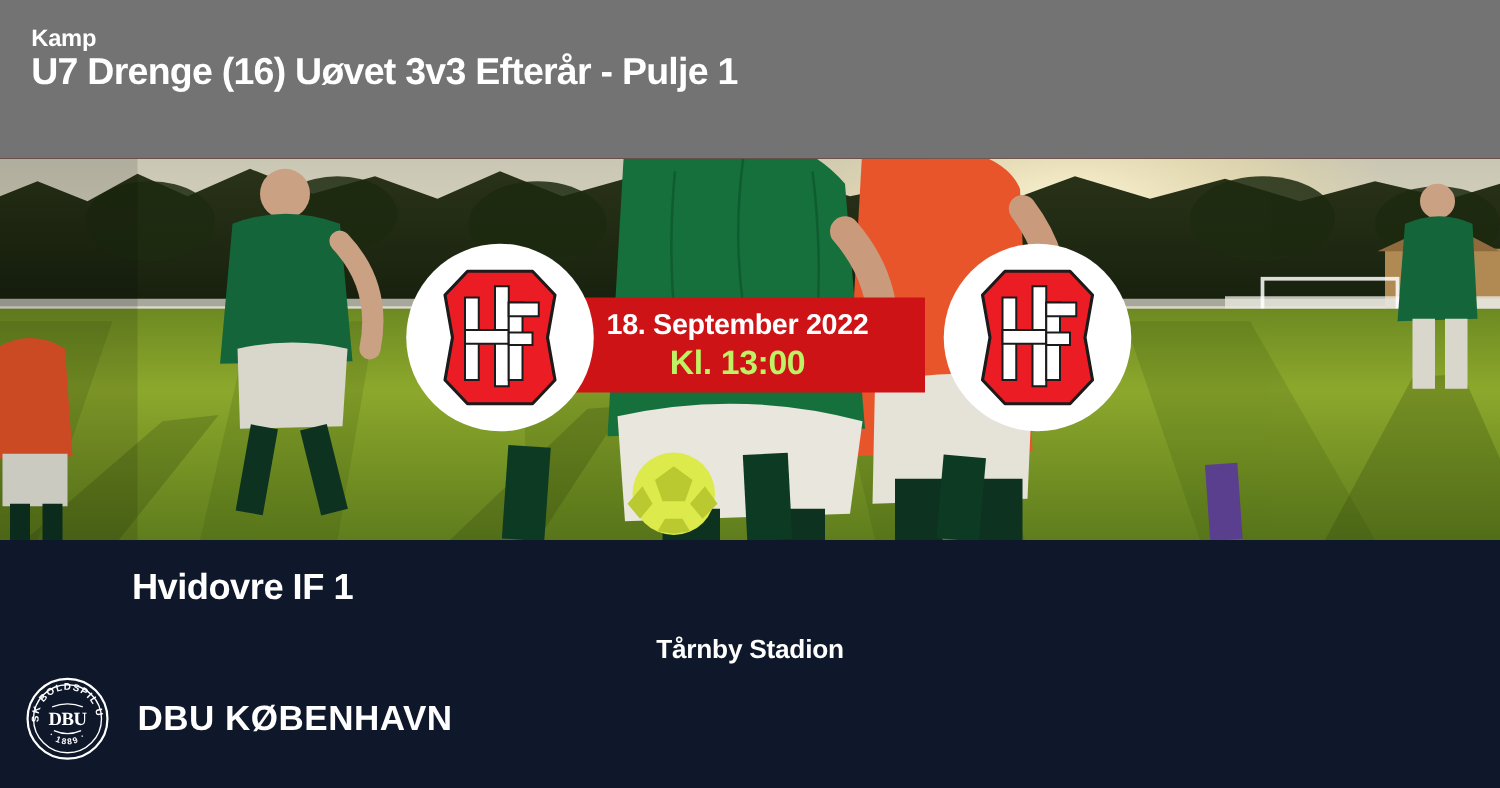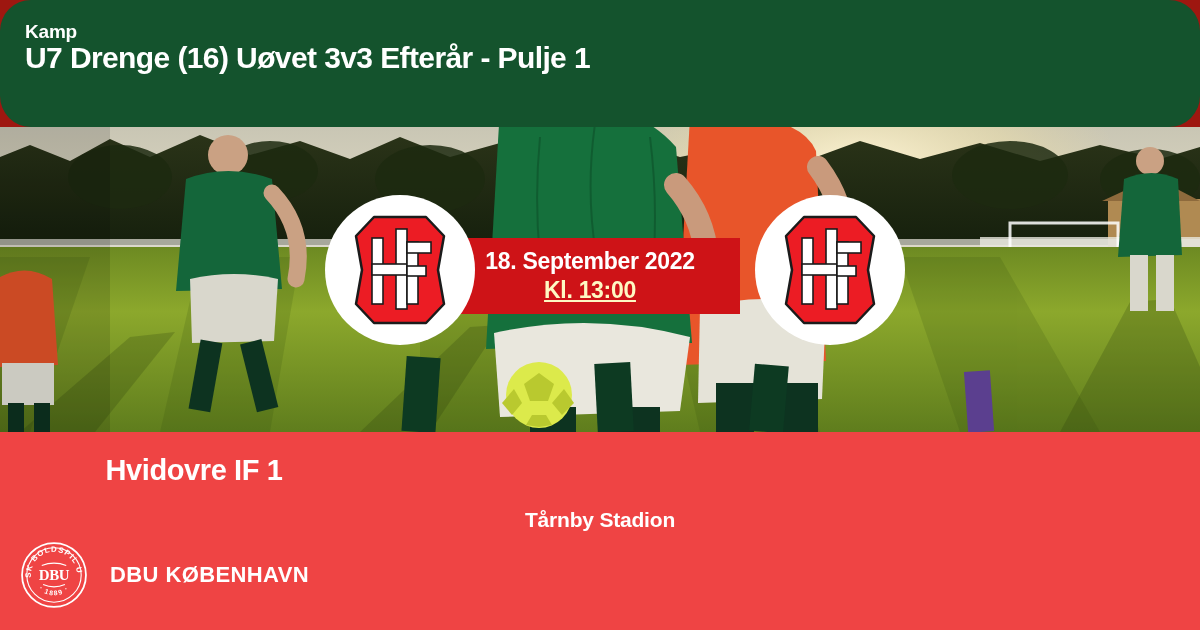--- a/index.html
+++ b/index.html
@@ -12,23 +12,22 @@
   .poster {
     position:relative;
     width:1200px; height:630px;
     background:#9e1710;
   }
 
   
   .header {
     position:absolute; left:0; top:0;
     width:1200px; height:127px;
-    background:#14532d;
+    background:#737373;
     padding:22px 0 0 25px;
-    border-radius:31px;
   }
   .kamp-label {
     font-size:19px; font-weight:bold; color:#ffffff;
     letter-spacing:-0.2px; line-height:1;
   }
   .match-title {
     font-size:30px; font-weight:bold; color:#ffffff;
     letter-spacing:-0.6px; line-height:1.1;
     white-space:nowrap;
   }
@@ -64,31 +63,30 @@
     z-index:4;
     display:flex; flex-direction:column;
     align-items:center; justify-content:center;
   }
   .date-line {
     font-size:23px; font-weight:bold; color:#ffffff;
     letter-spacing:-0.3px; line-height:1.25;
     white-space:nowrap;
   }
   .time-line {
-    font-size:23px; font-weight:bold; color:#fef9c3;
+    font-size:27px; font-weight:bold; color:#bef264;
     letter-spacing:-0.3px; line-height:1.25;
     white-space:nowrap;
-    text-decoration:underline;
   }
 
   
   .teams {
     position:absolute; left:0; top:432px;
     width:1200px; height:198px;
-    background:#ef4444;
+    background:#0f172a;
   }
   .team-row {
     position:absolute; left:0; top:22px;
     width:1200px;
     display:flex; align-items:center;
   }
   .team-name {
     flex:0 0 50%;
     text-align:center;
     font-size:29px; font-weight:bold; color:#ffffff;
@@ -107,21 +105,21 @@
   }
 
   
   .footer {
     position:absolute; left:20px; top:541px;
     display:flex; align-items:center;
   }
   .dbu-seal { width:68px; height:68px; display:block; }
   .dbu-text {
     margin-left:22px;
-    font-size:22px; font-weight:bold; color:#ffffff;
+    font-size:28px; font-weight:bold; color:#ffffff;
     letter-spacing:0.4px;
     white-space:nowrap;
   }
 </style>
 </head>
 <body>
 
 <div class="poster">
 
   <div class="header">

